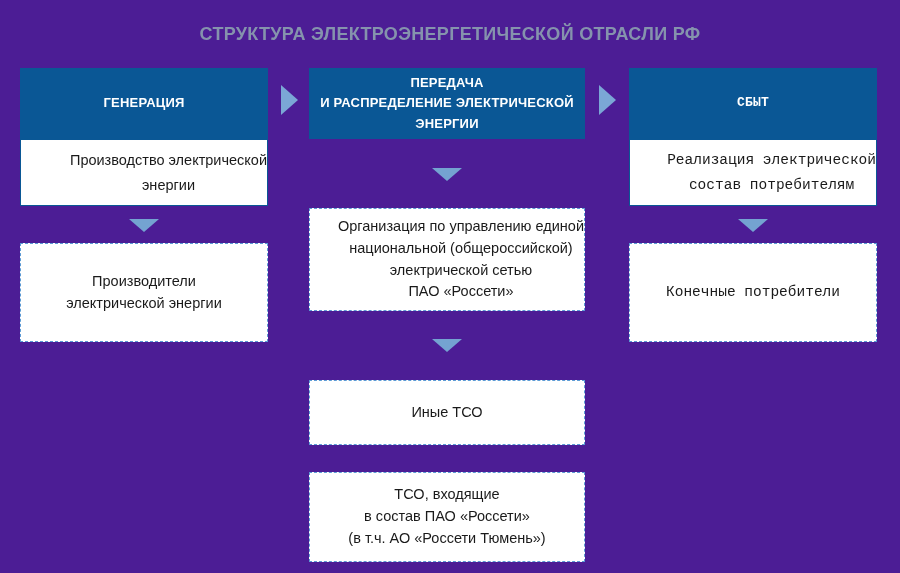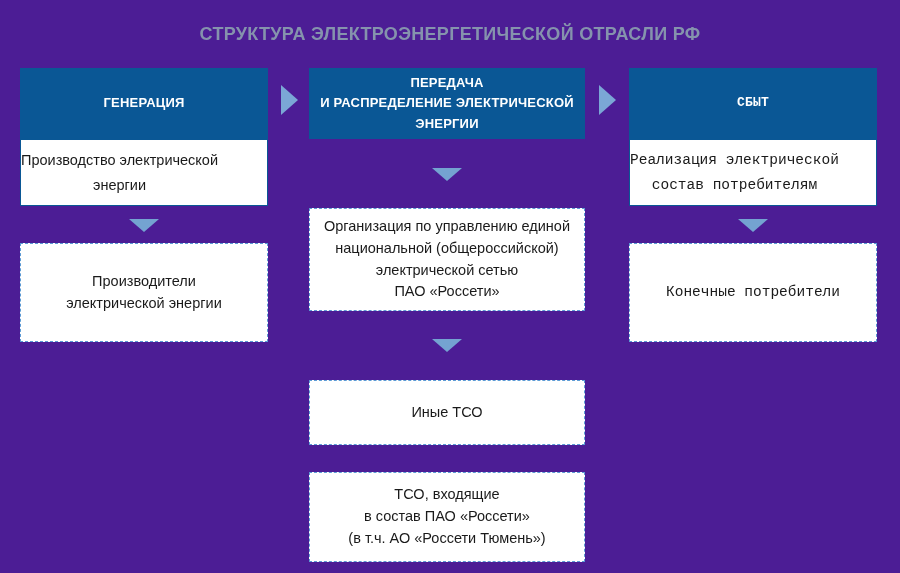--- a/index.html
+++ b/index.html
@@ -19,21 +19,21 @@
     display:flex; align-items:center; justify-content:center;
   }
   .hdr span {
     color:#ffffff; font-size:13px; font-weight:bold; text-align:center;
     white-space:pre-line; line-height:1.55; letter-spacing:0.2px;
   }
 
   .solid {
     width:100%; height:67px; background:#ffffff; box-sizing:border-box;
     border:1px solid #0a5795;
-    display:flex; align-items:center; justify-content:flex-start;
+    display:flex; align-items:center; justify-content:flex-end;
   }
   .solid span {
     color:#1a1a1a; font-size:14.5px; text-align:center;
     white-space:pre-line; line-height:1.7;
   }
 
   .down-arrow {
     margin-top:13px; width:0; height:0;
     border-left:15px solid transparent; border-right:15px solid transparent;
     border-top:13px solid #74a3d1;
@@ -79,21 +79,21 @@
 
   <div class="chevron" style="left:281px;"></div>
 
   <section class="col" style="left:309px; width:276px;gap:16px;">
     <div class="hdr">
       <span>ПЕРЕДАЧА
 И РАСПРЕДЕЛЕНИЕ ЭЛЕКТРИЧЕСКОЙ
 ЭНЕРГИИ</span>
     </div>
     <div class="down-arrow"></div>
-    <div class="dashed" style="height:103px;">
+    <div class="dashed" style="height:103px;justify-content:flex-end;">
       <span>Организация по управлению единой
 национальной (общероссийской)
 электрической сетью
 ПАО «Россети»</span>
     </div>
     <div class="down-arrow" style="margin-top:12px;"></div>
     <div class="dashed" style="height:65px; margin-top:12px;">
       <span>Иные ТСО</span>
     </div>
     <div class="dashed" style="height:90px;">

